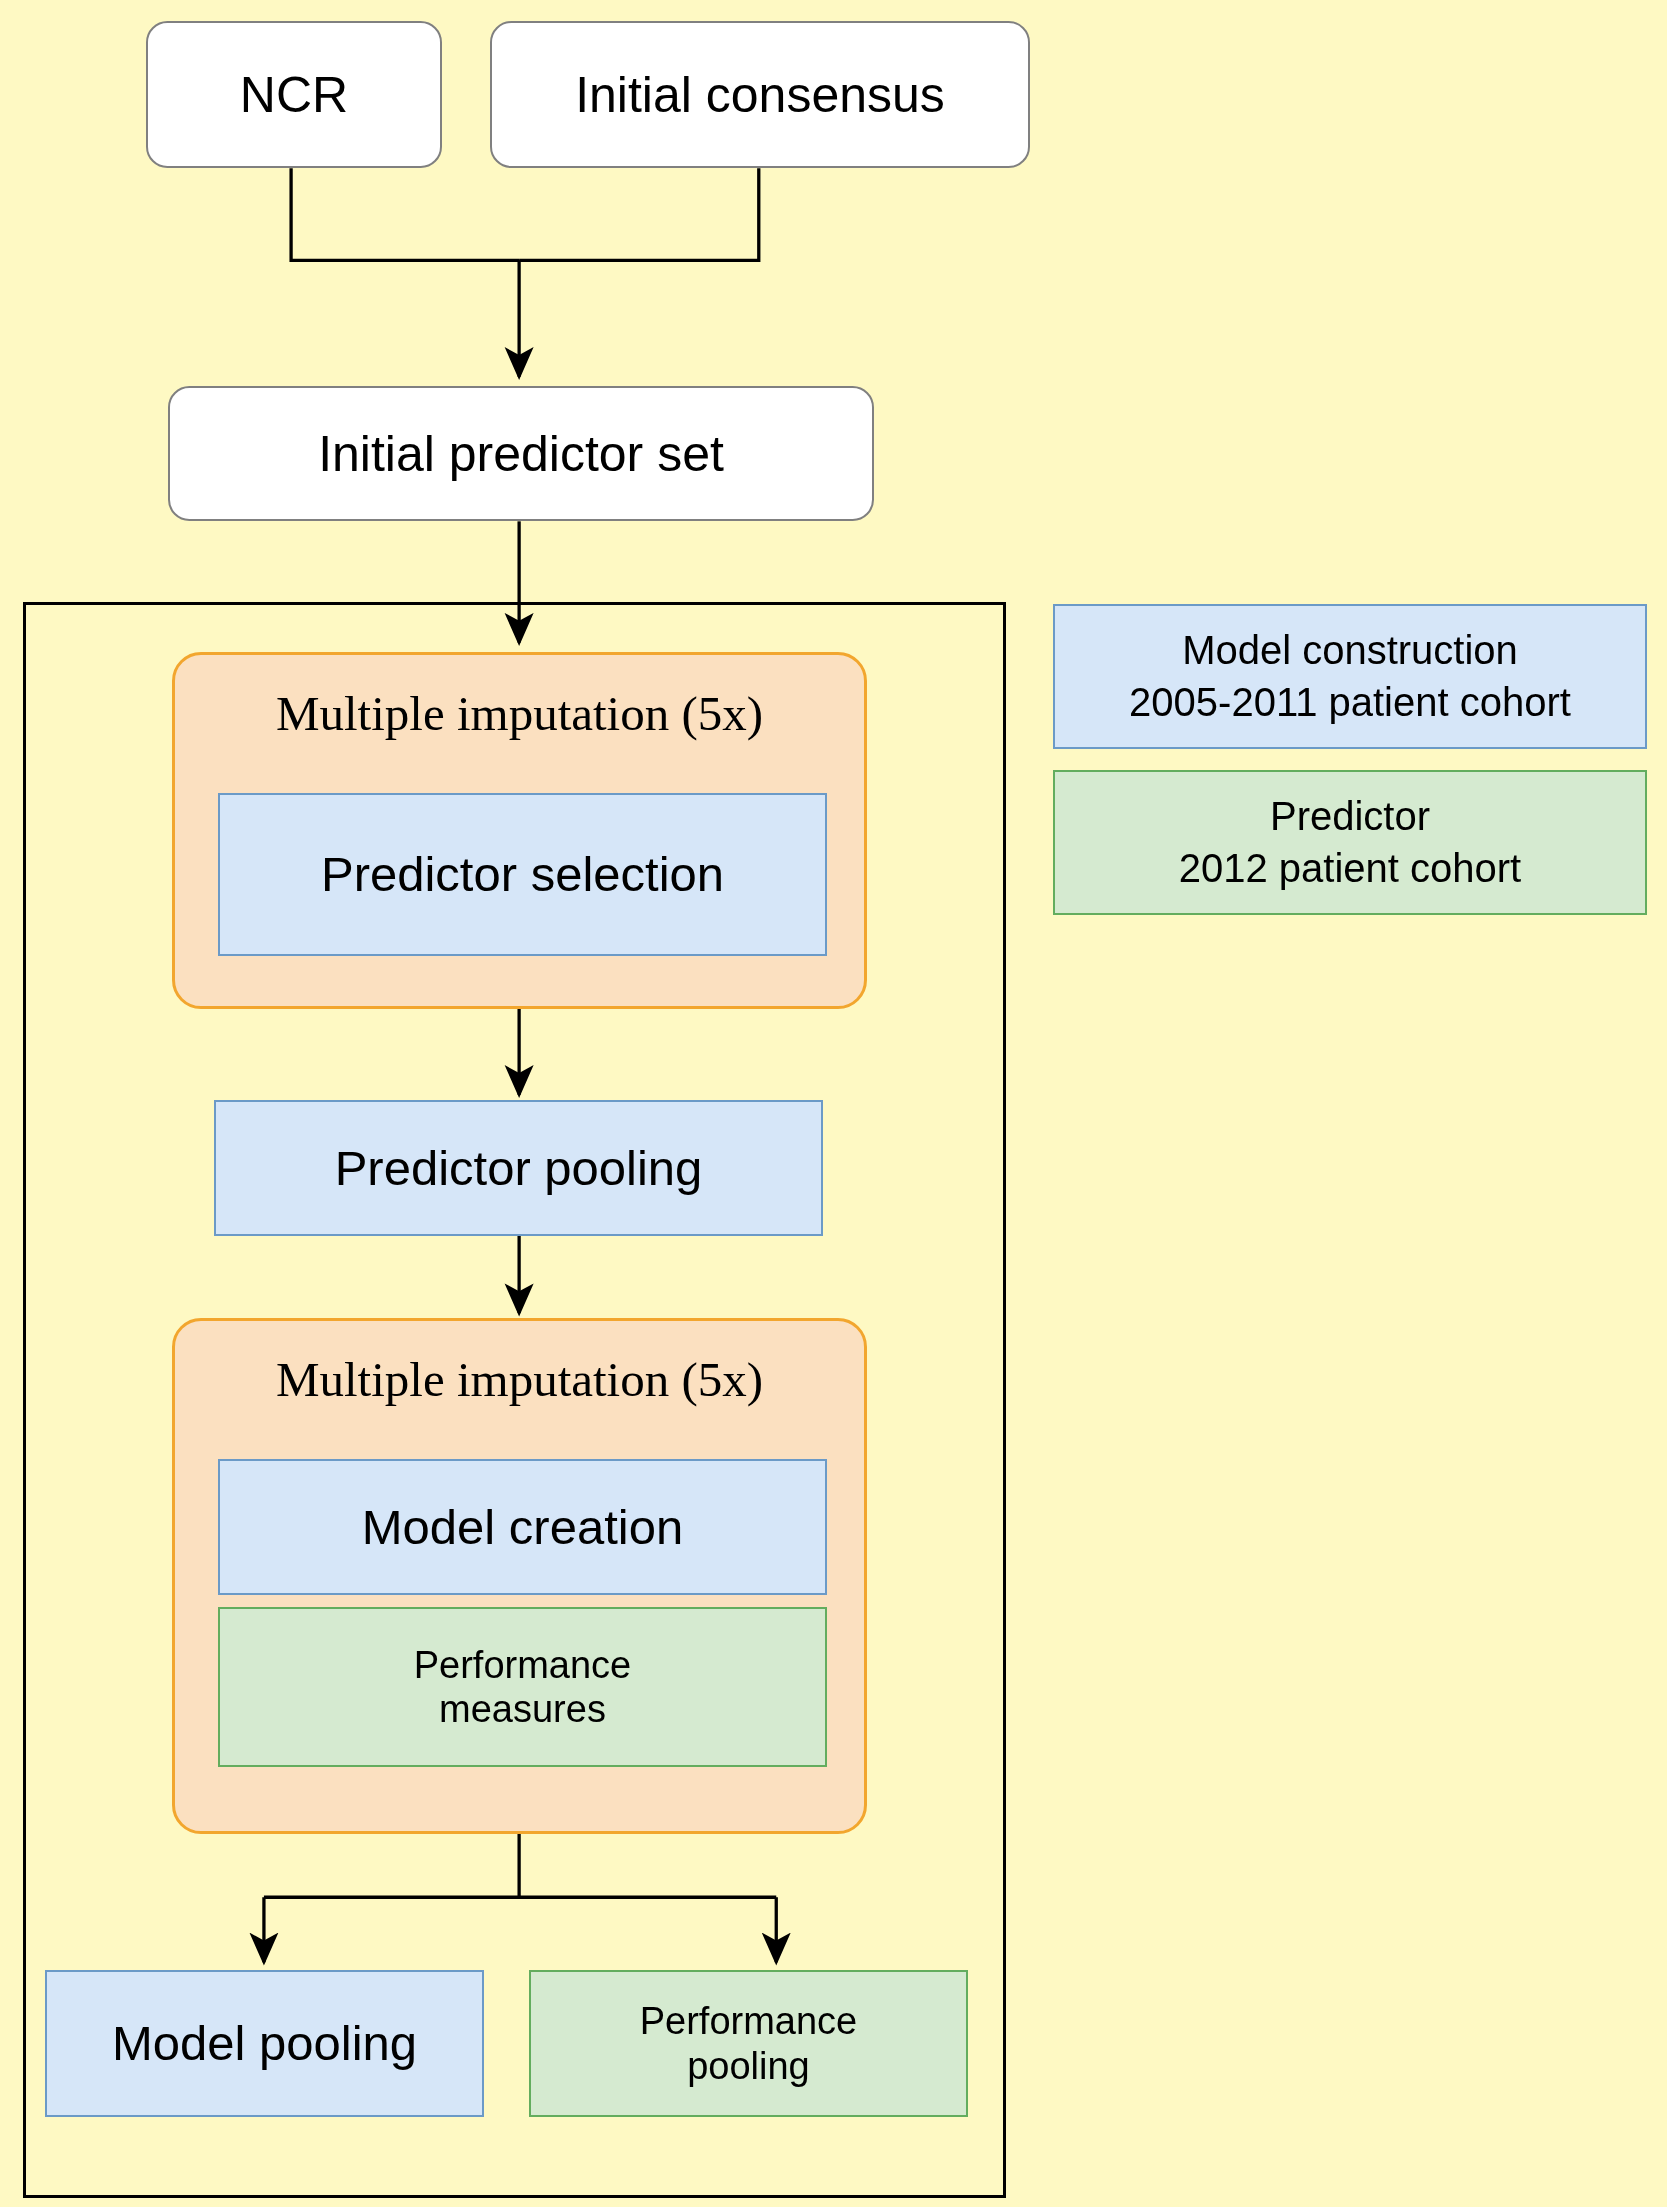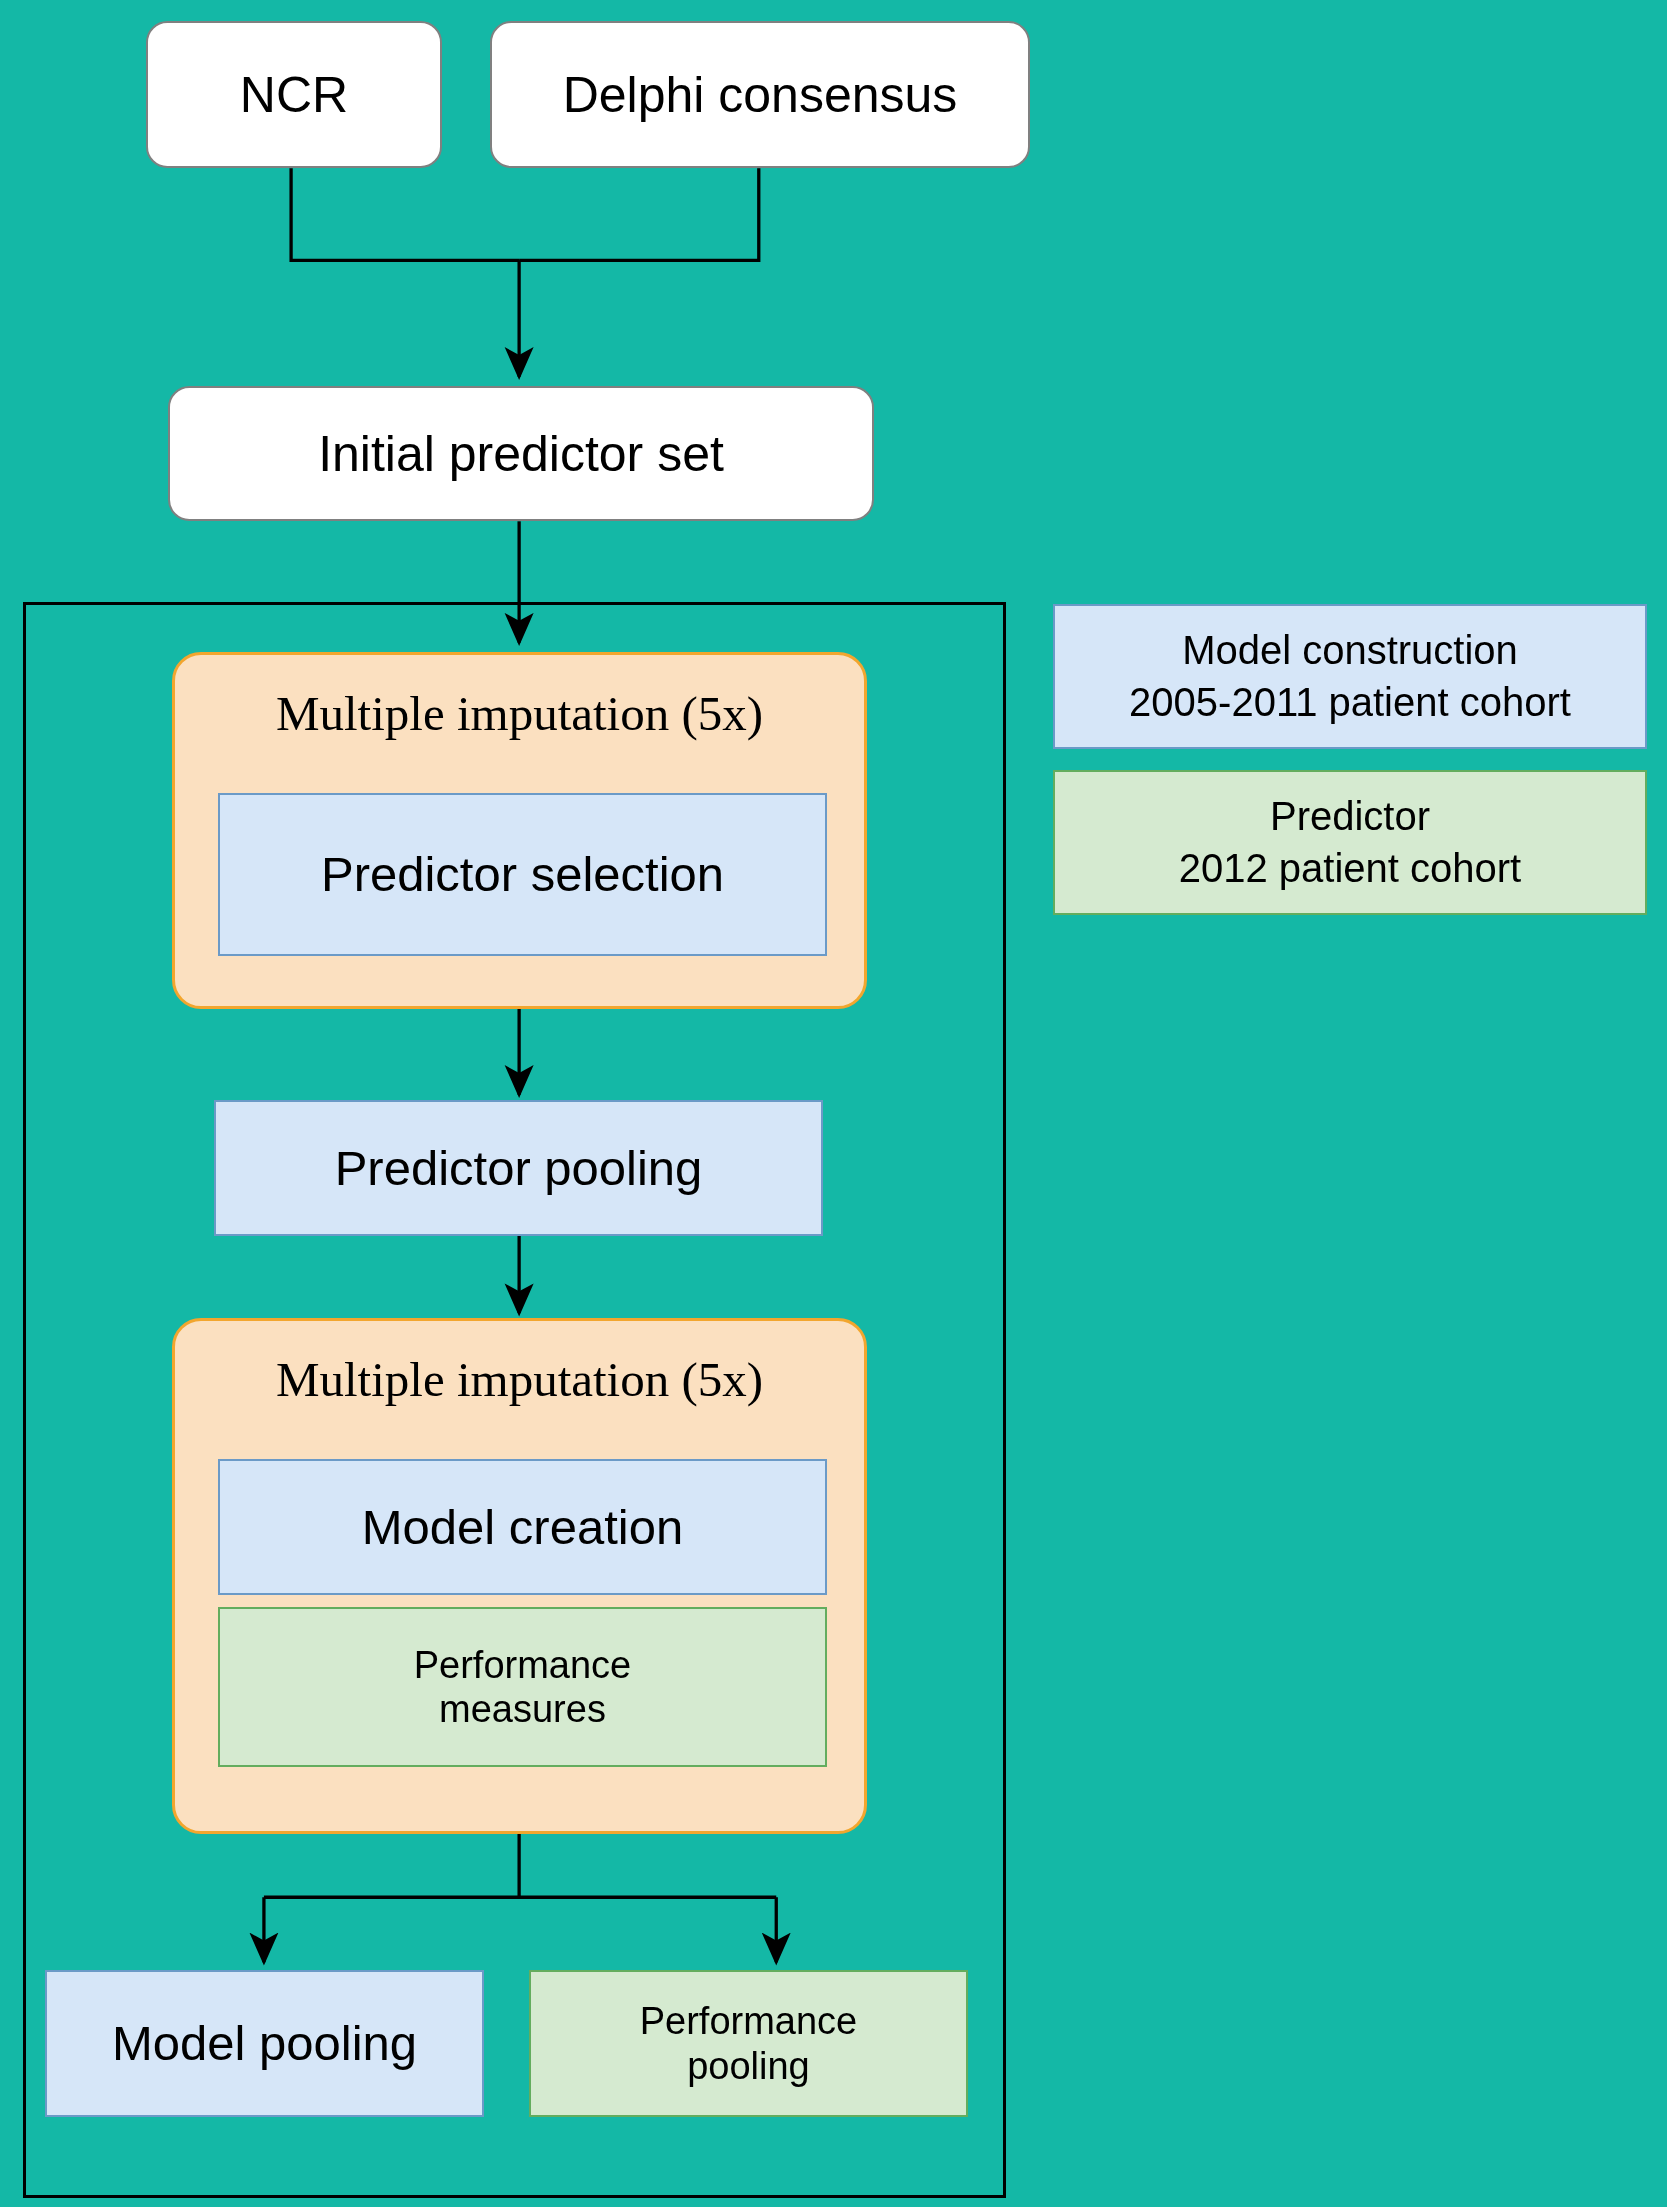--- a/index.html
+++ b/index.html
@@ -7,21 +7,21 @@
     padding: 0;
     background: #ffffff;
   }
   body {
     font-family: "Liberation Sans", sans-serif;
   }
   #stage {
     position: relative;
     width: 1667px;
     height: 2208px;
-    background: #14b8a6;
+    background: #fef9c3;
     overflow: hidden;
   }
 
   .node {
     position: absolute;
     box-sizing: border-box;
     display: flex;
     align-items: center;
     justify-content: center;
     text-align: center;
@@ -140,21 +140,21 @@
     <path d="M 272 1955 L 800 1955" fill="none" stroke="#000" stroke-width="3.4"></path>
     <path d="M 272 1955 L 272 2022" fill="none" stroke="#000" stroke-width="3.4" marker-end="url(#arrow)"></path>
     <path d="M 800 1955 L 800 2022" fill="none" stroke="#000" stroke-width="3.4" marker-end="url(#arrow)"></path>
   </svg>
 
   <div class="node rounded-white" style="left:146px; top:21.3px; width:296px; height:147px;">
     <span>NCR</span>
   </div>
 
   <div class="node rounded-white" style="left:490px; top:21.3px; width:540px; height:147px;">
-    <span>Delphi consensus</span>
+    <span>Initial consensus</span>
   </div>
 
   <div class="node rounded-white" style="left:168px; top:386px; width:706px; height:135px;">
     <span>Initial predictor set</span>
   </div>
 
   <div class="container-black" style="left:23px; top:602px; width:983px; height:1596px;"></div>
 
   <div class="node group-orange" style="left:172px; top:652px; width:695px; height:357px;">
     <div class="group-title" style="top:31px;">Multiple imputation (5x)</div>

